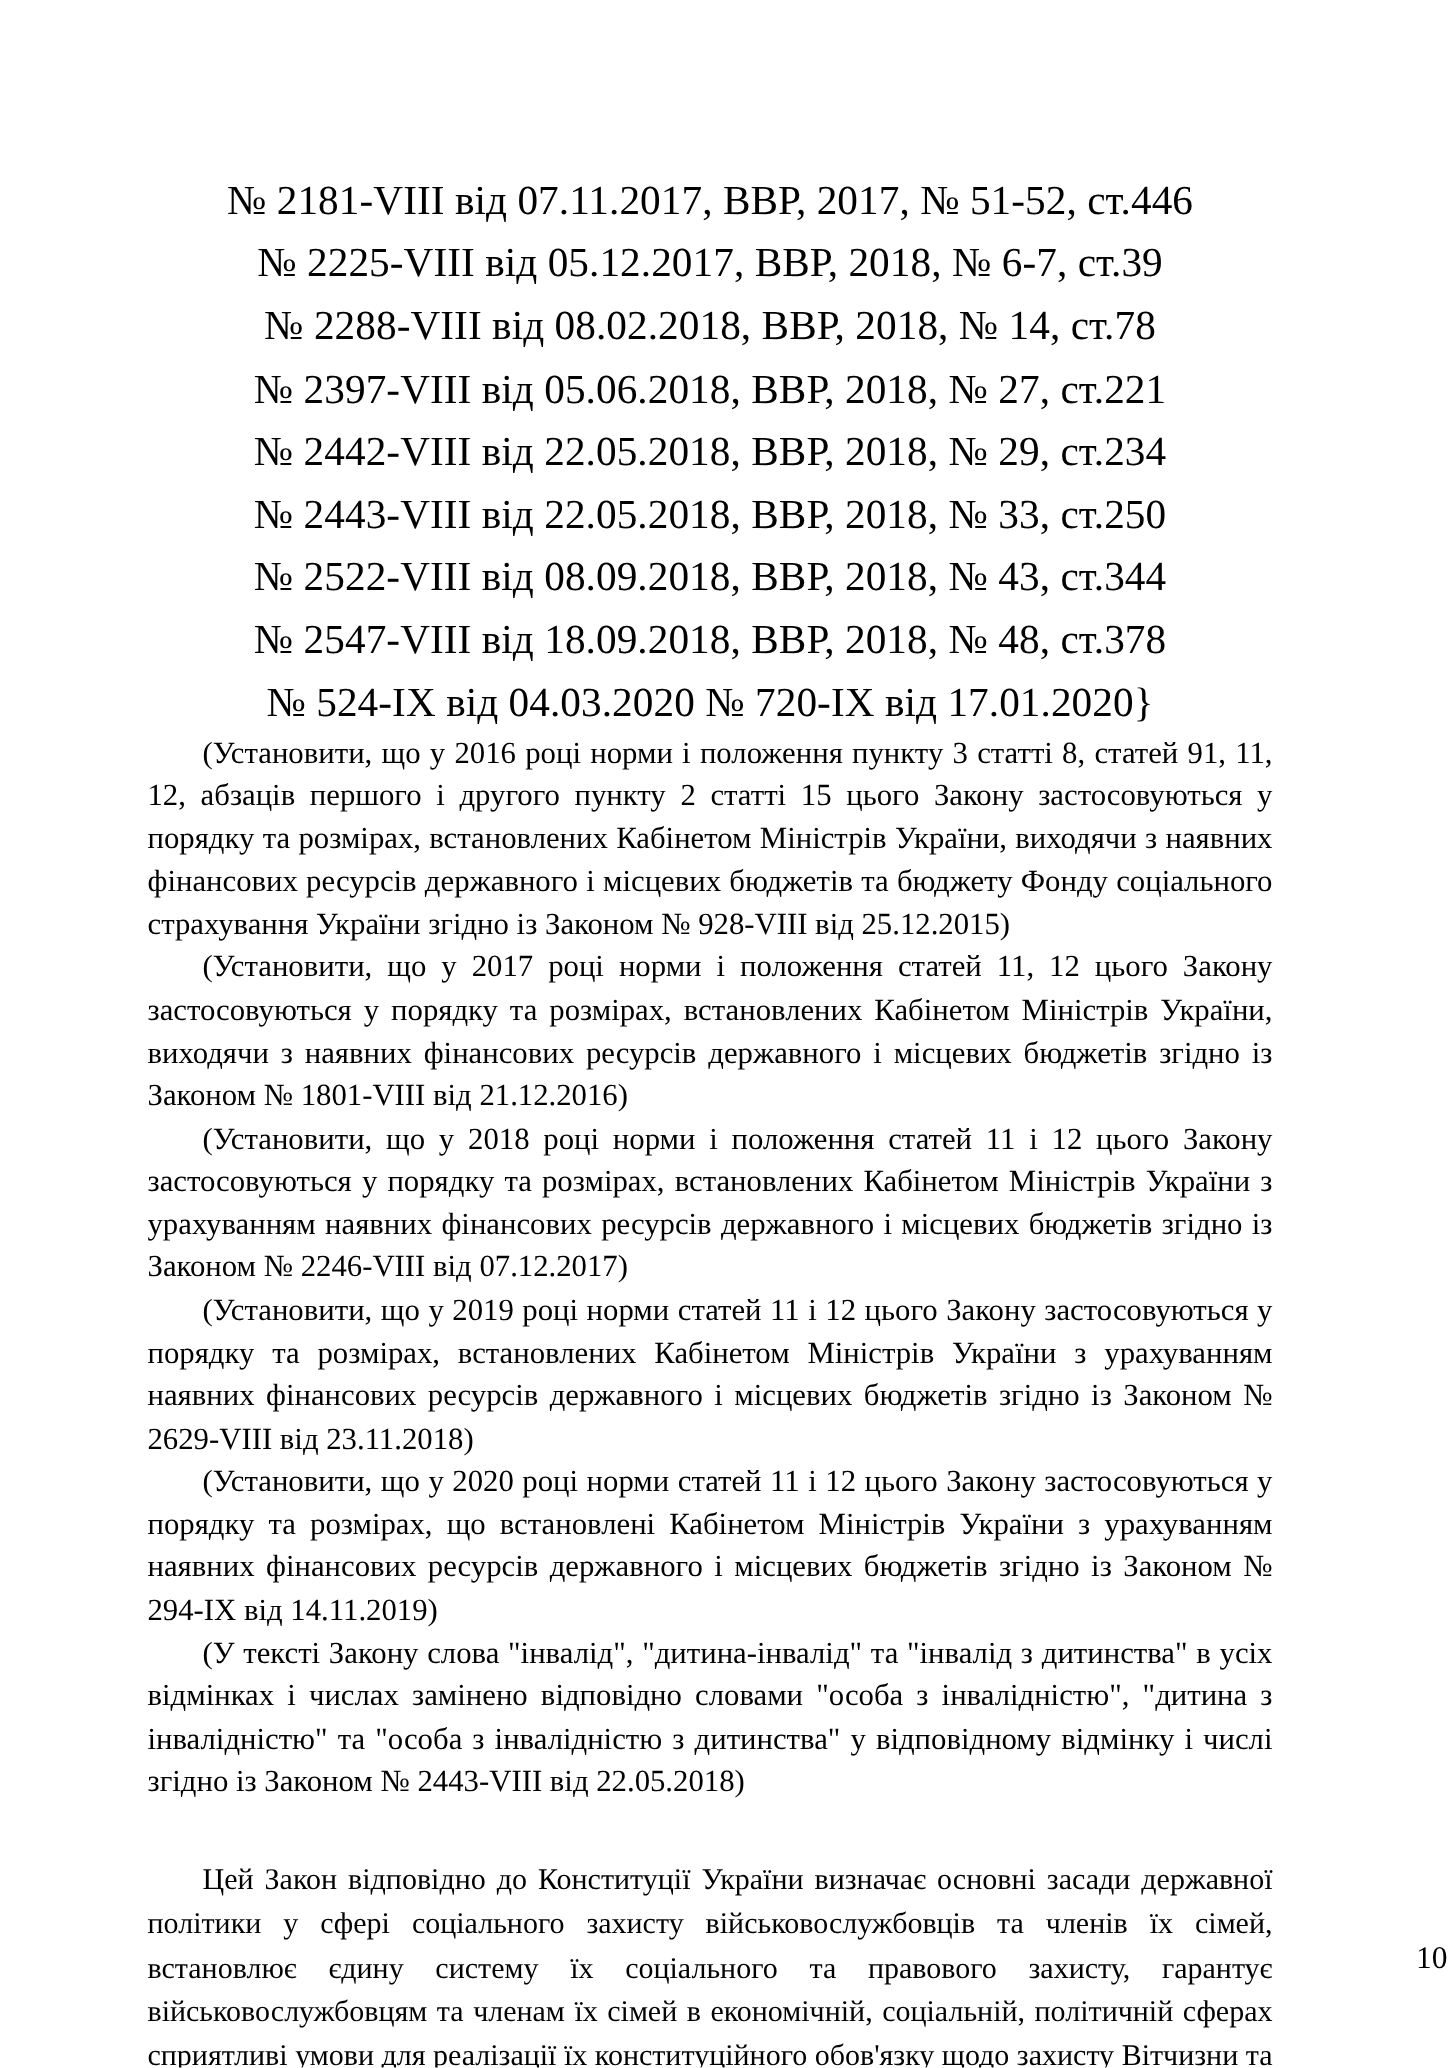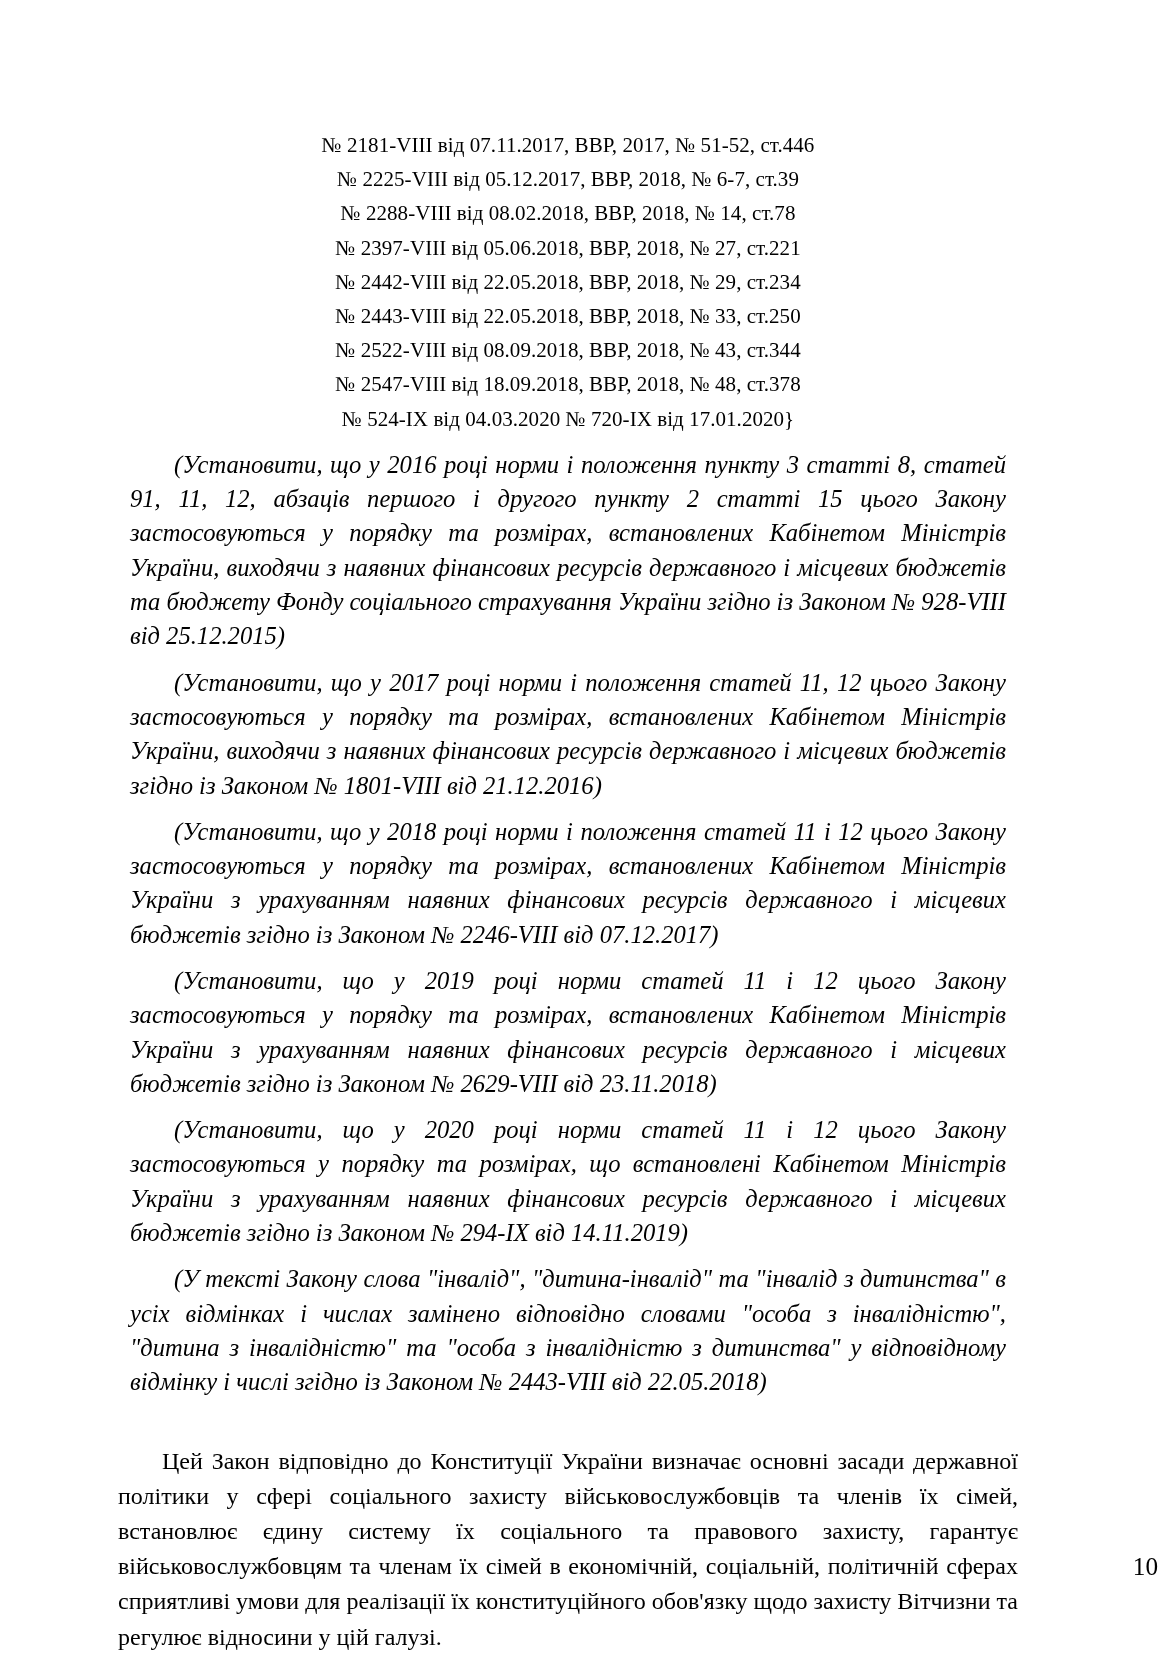--- a/index.html
+++ b/index.html
@@ -27,35 +27,35 @@
   }
 
   
   .amendment-list {
     margin: 0 0 6px 0;
     padding: 0;
     list-style: none;
     text-align: center;
   }
   .amendment-line {
-    font-size: 21px;
+    font-size: 33px;
     line-height: 34.2px;
     letter-spacing: 0.05px;
     white-space: nowrap;
+    margin-top: 16px;
   }
 
   
   .note {
-    font-style: italic;
     font-size: 24.6px;
     line-height: 34.3px;
     text-align: justify;
     text-justify: inter-word;
     text-indent: 44px;
-    margin: 12px;
+    margin: 0;
     hyphens: none;
   }
   .note.tight {
     letter-spacing: 0;
   }
 
   
   .body-par {
     font-size: 24px;
     line-height: 35.2px;

